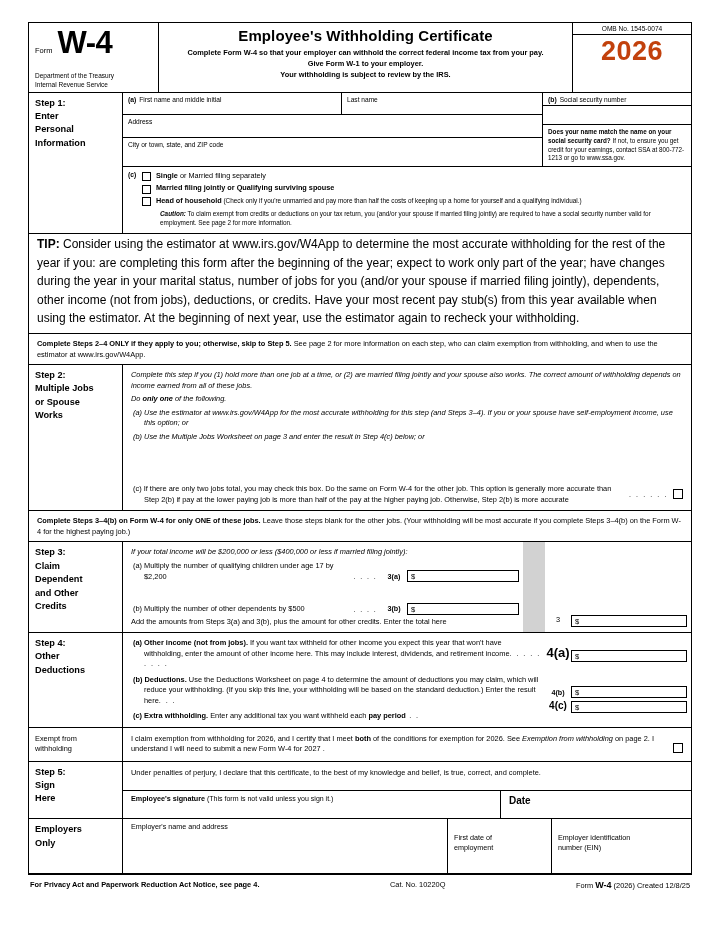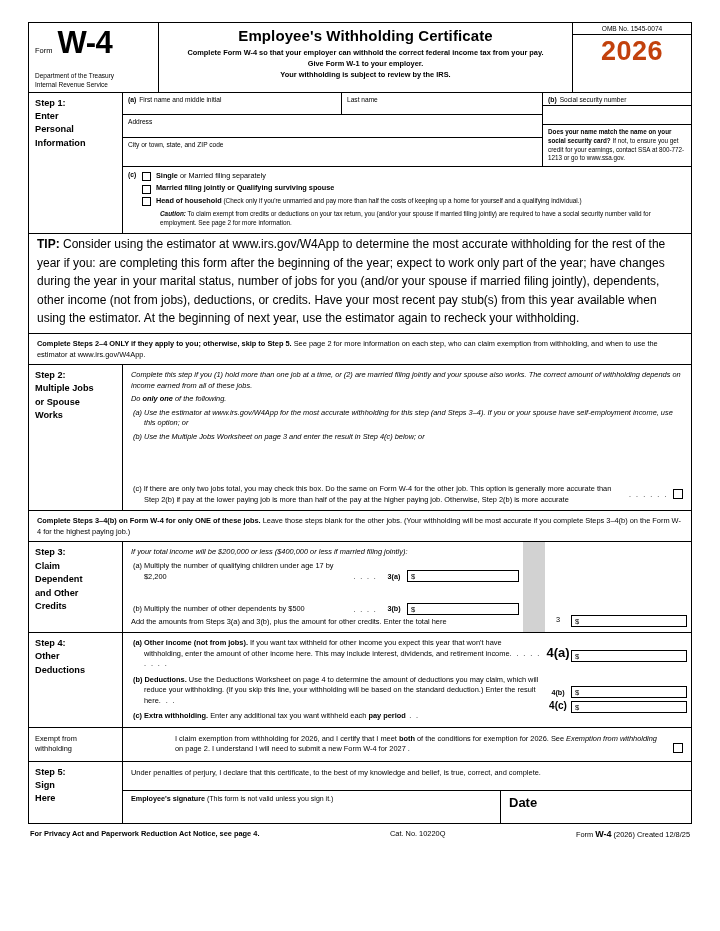--- a/index.html
+++ b/index.html
@@ -377,45 +377,62 @@
           <div style="height:15px; display:flex; align-items:flex-end;">
             <div class="amtbox" style="width:100%;"><span class="dollar">$</span></div>
           </div>
         </div>
       </div>
     </div>
 
     <div class="row bt2">
       <div class="steplabel br" style="white-space: pre-line; font-weight:normal; font-size:7.4px; padding-top:6px;">Exempt from
 withholding</div>
-      <div class="stepbody" style="padding:6px 8px 6px 8px; display:flex; align-items:flex-start;margin-left:44px;">
+      <div class="stepbody" style="padding:6px 8px 6px 8px; display:flex; align-items:flex-start;">
         <div style="flex:1;">
           <span>I claim exemption from withholding for 2026, and I certify that I meet </span><span class="bold">both</span><span> of the conditions for exemption for 2026. See </span><span class="ital">Exemption from withholding</span><span> on page 2. I understand I will need to submit a new Form W-4 for 2027</span><span> .</span>
         </div>
         <span class="cbox-lg" style="margin-left:8px; margin-top:9px;"></span>
       </div>
     </div>
 
     <div class="row bt2">
       <div class="steplabel br" style="white-space: pre-line;">Step 5:
 Sign
 Here</div>
       <div class="stepbody">
         <div style="padding:6px 8px 12px 8px;">Under penalties of perjury, I declare that this certificate, to the best of my knowledge and belief, is true, correct, and complete.</div>
         <div class="row bt">
           <div style="flex:1; padding:3px 6px 10px 8px;" class="br">
             <span class="bold" style="font-size:7.2px;">Employee's signature</span><span style="font-size:7px;"> (This form is not valid unless you sign it.)</span>
           </div>
           <div style="width:176px; padding:3px 6px 10px 8px;">
-            <span class="bold" style="font-size:13px;">Date</span>
-          </div>
-        </div>
-      </div>
-    </div>
-
+            <span class="bold" style="font-size:10px;">Date</span>
+          </div>
+        </div>
+      </div>
+    </div>
+
+    <div class="row bt2 bb2">
+      <div class="steplabel br" style="white-space: pre-line;">Employers
+Only</div>
+      <div class="stepbody" style="display:flex;">
+        <div class="br" style="flex:1; padding:3px 6px 20px 8px; font-size:7.2px;">
+          <span>Employer's name and address</span>
+        </div>
+        <div class="br" style="width:92px; padding:3px 5px 20px 6px; font-size:7.2px; white-space:pre-line;">
+          <span>First date of
+employment</span>
+        </div>
+        <div style="width:128px; padding:3px 5px 20px 6px; font-size:7.2px; white-space:pre-line;">
+          <span>Employer identification
+number (EIN)</span>
+        </div>
+      </div>
+    </div>
 
   </div>
 
   <div class="footer">
     <div class="bold">For Privacy Act and Paperwork Reduction Act Notice, see page 4.</div>
     <div>Cat. No. 10220Q</div>
     <div>
       <span>Form </span><span class="bold" style="font-size:9px;">W-4</span><span> (2026) Created 12/8/25</span>
     </div>
   </div>

